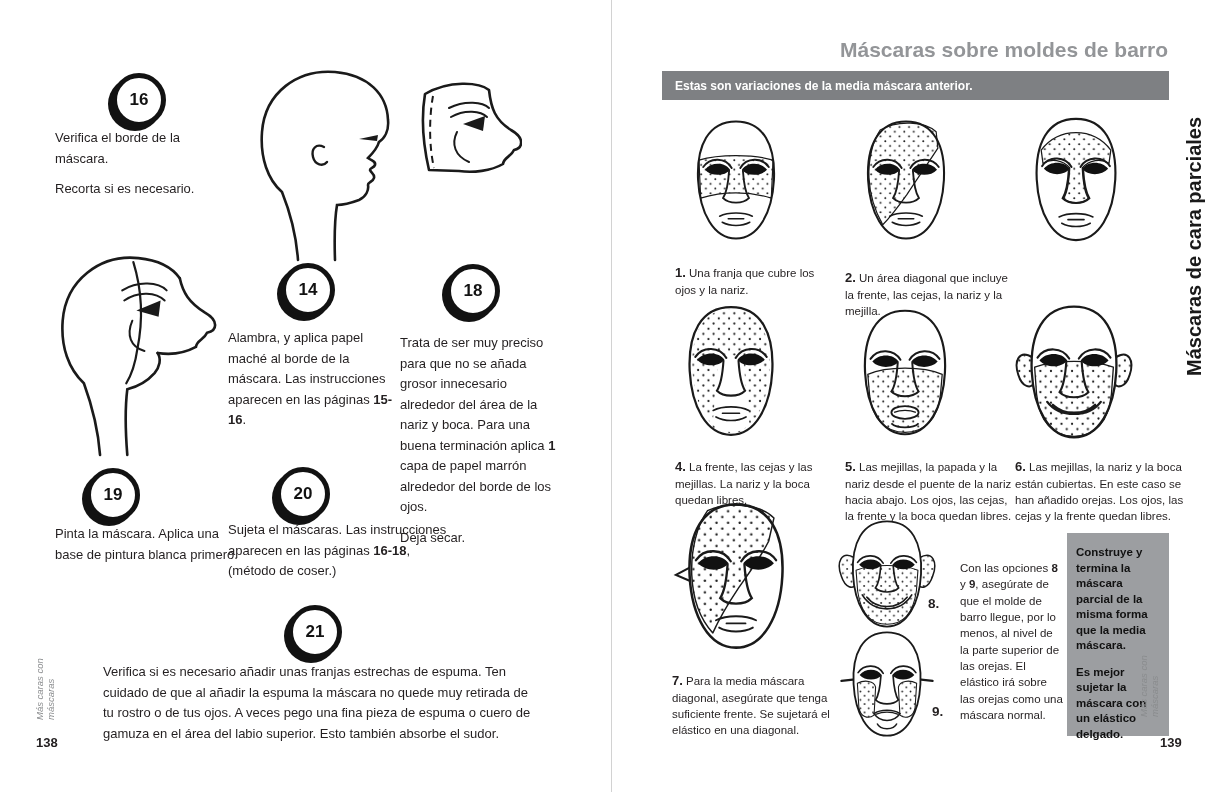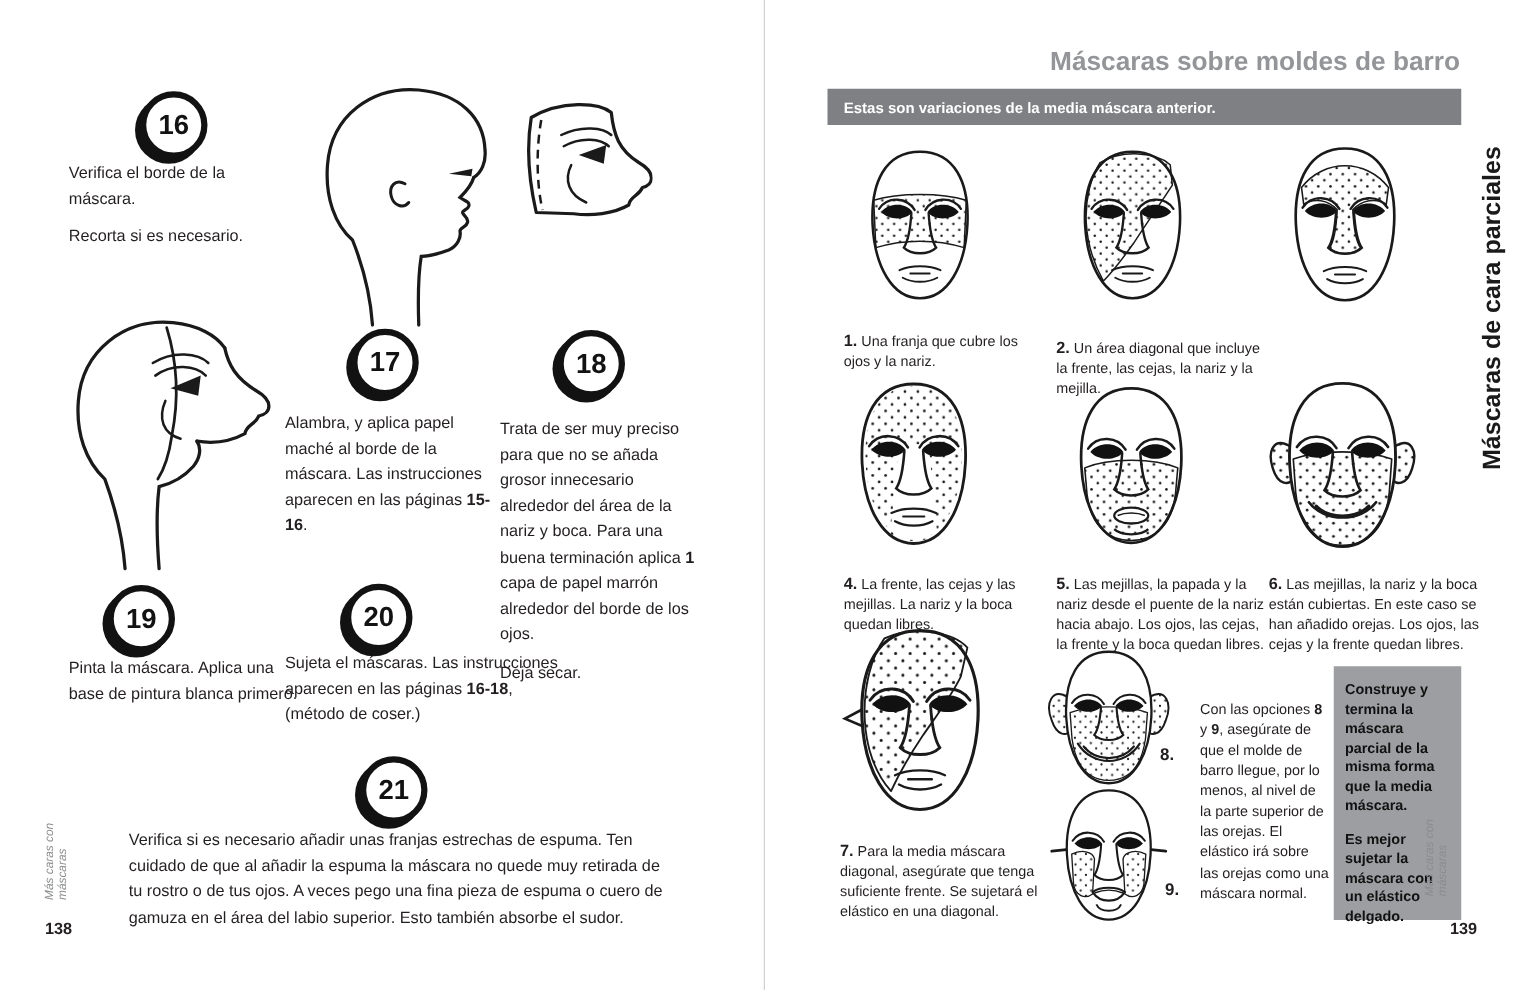--- a/index.html
+++ b/index.html
@@ -7,21 +7,21 @@
     position:relative;width:1224px;height:792px;background:#ffffff;
     font-family:"Liberation Sans",sans-serif;color:#231f20;overflow:hidden;
   }
   .divider{position:absolute;left:611px;top:0;width:1px;height:792px;background:#d2d2d2;}
   
   .badge{
     position:absolute;width:44px;height:44px;border-radius:50%;
     background:#fff;border:5px solid #121212;
     box-shadow:-4px 4px 0 0 #121212;
     display:flex;align-items:center;justify-content:center;
-    font-weight:bold;font-size:22px;color:#121212;
+    font-weight:bold;font-size:17px;color:#121212;
   }
   
   .step-text{position:absolute;font-size:13px;line-height:1.58;}
   .step-text p{margin:0 0 10px 0;}
   .cap{position:absolute;font-size:11.5px;line-height:1.4;margin:12px;}
   .cap b{font-size:13px;}
   .fig{position:absolute;}
   .fig svg,.mask svg{width:100%;height:100%;display:block;}
   .mask{position:absolute;}
   .mask-label{position:absolute;font-weight:bold;font-size:13.5px;}
@@ -85,21 +85,21 @@
         <path d="M8,18 C32,4 62,6 72,14 C74,32 78,44 94,54 C108,62 106,72 97,74 C94,81 87,81 86,88 C74,95 56,97 42,95 L12,94 C6,68 4,42 8,18 Z" fill="#ffffff" stroke="#1a1a1a" stroke-width="2.6" stroke-linejoin="round"></path>
         <path d="M16,20 C12,42 12,70 17,92" fill="none" stroke="#1a1a1a" stroke-width="2" stroke-dasharray="7 5"></path>
         <path d="M46,48 L68,40 L66,55 Z" fill="#1a1a1a"></path>
         <path d="M32,32 C48,24 66,26 72,32 M34,41 C48,33 64,35 70,41" fill="none" stroke="#1a1a1a" stroke-width="2" stroke-linecap="round"></path>
         <path d="M40,56 C34,68 38,80 52,86" fill="none" stroke="#1a1a1a" stroke-width="2" stroke-linecap="round"></path>
       </g>
     </svg>
   </div>
 
   <div class="badge" style="left:281px;top:263px;">
-      <span>17</span>
+      <span>14</span>
     </div>
   <div class="badge" style="left:446px;top:264px;">
       <span>18</span>
     </div>
 
   <div class="step-text" style="left:228px;top:328px;width:176px;">
     <p><span>Alambra, y aplica papel maché al borde de la máscara. Las instrucciones aparecen en las páginas </span><b>15-16</b><span>.</span></p>
   </div>
   <div class="step-text" style="left:400px;top:333px;width:160px;">
     <p><span>Trata de ser muy preciso para que no se añada grosor innecesario alrededor del área de la nariz y boca. Para una buena terminación aplica </span><b>1</b><span> capa de papel marrón alrededor del borde de los ojos.</span></p>

